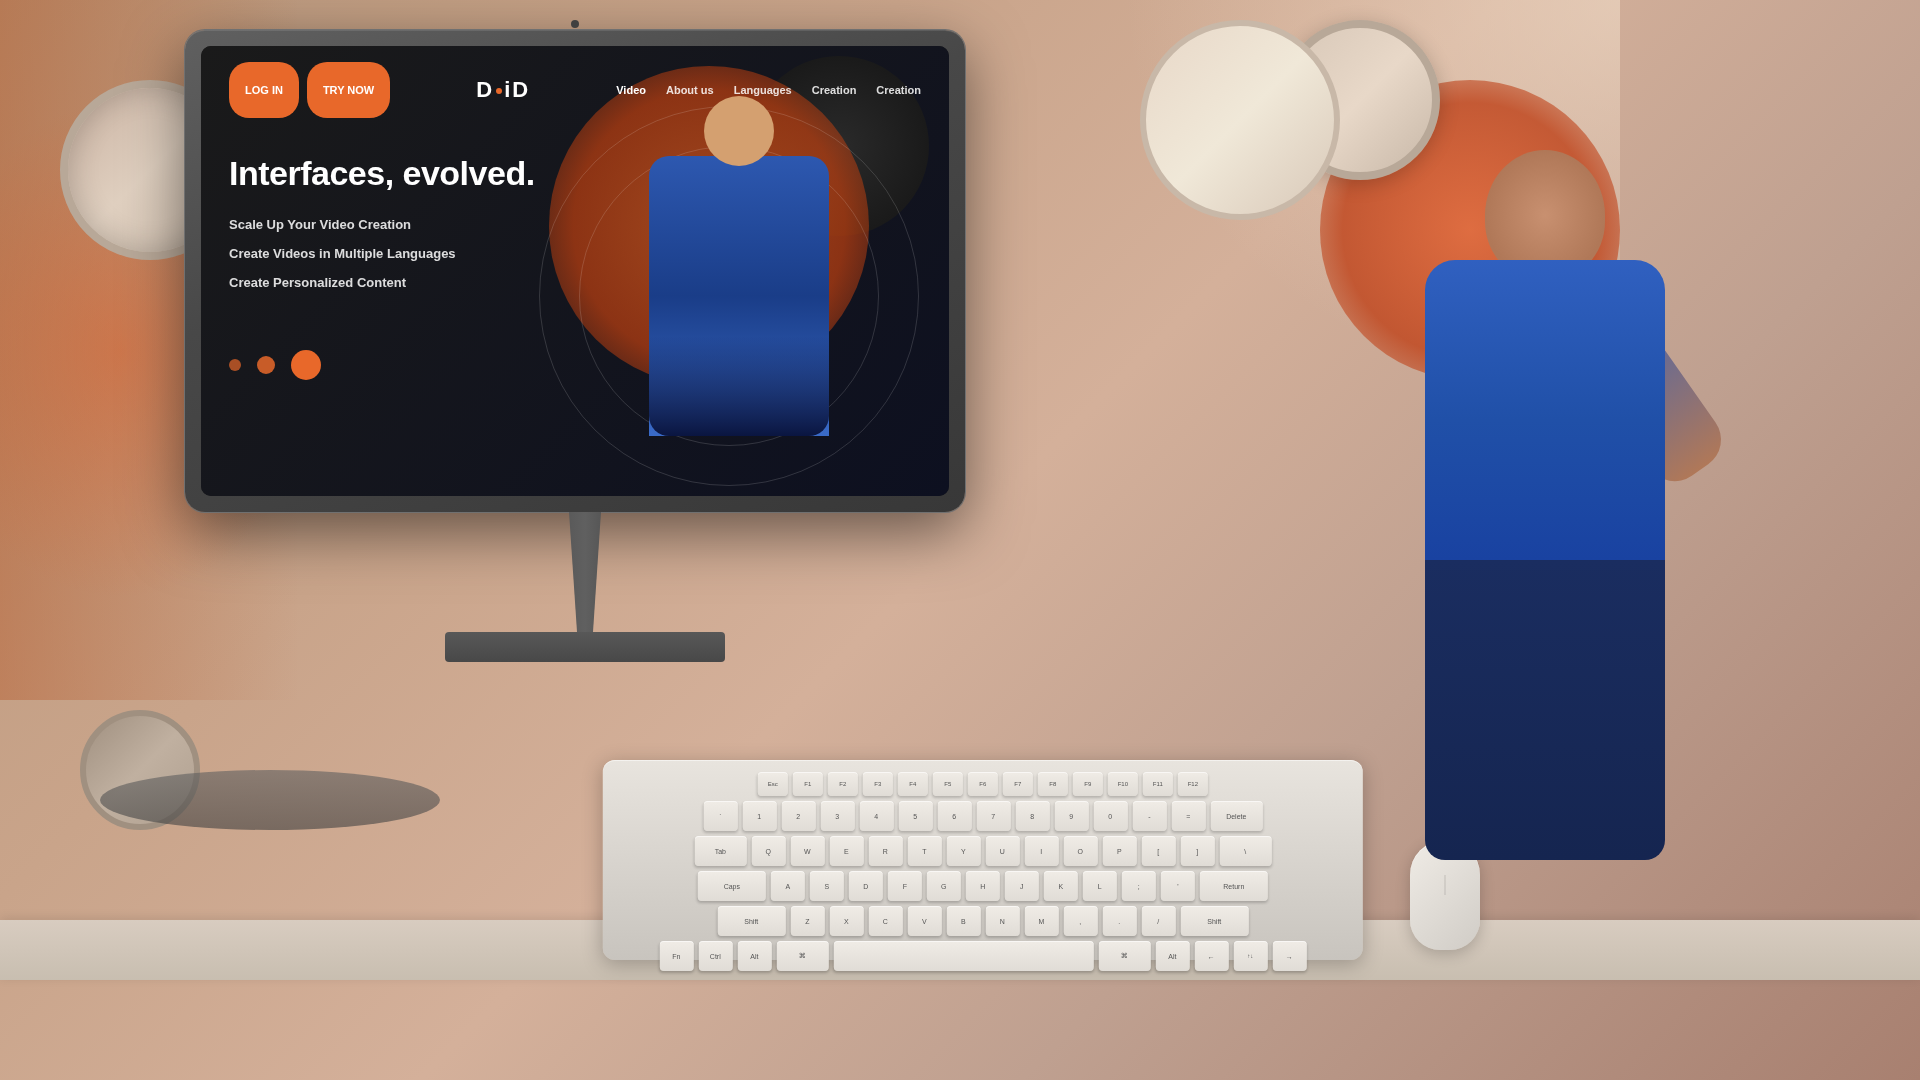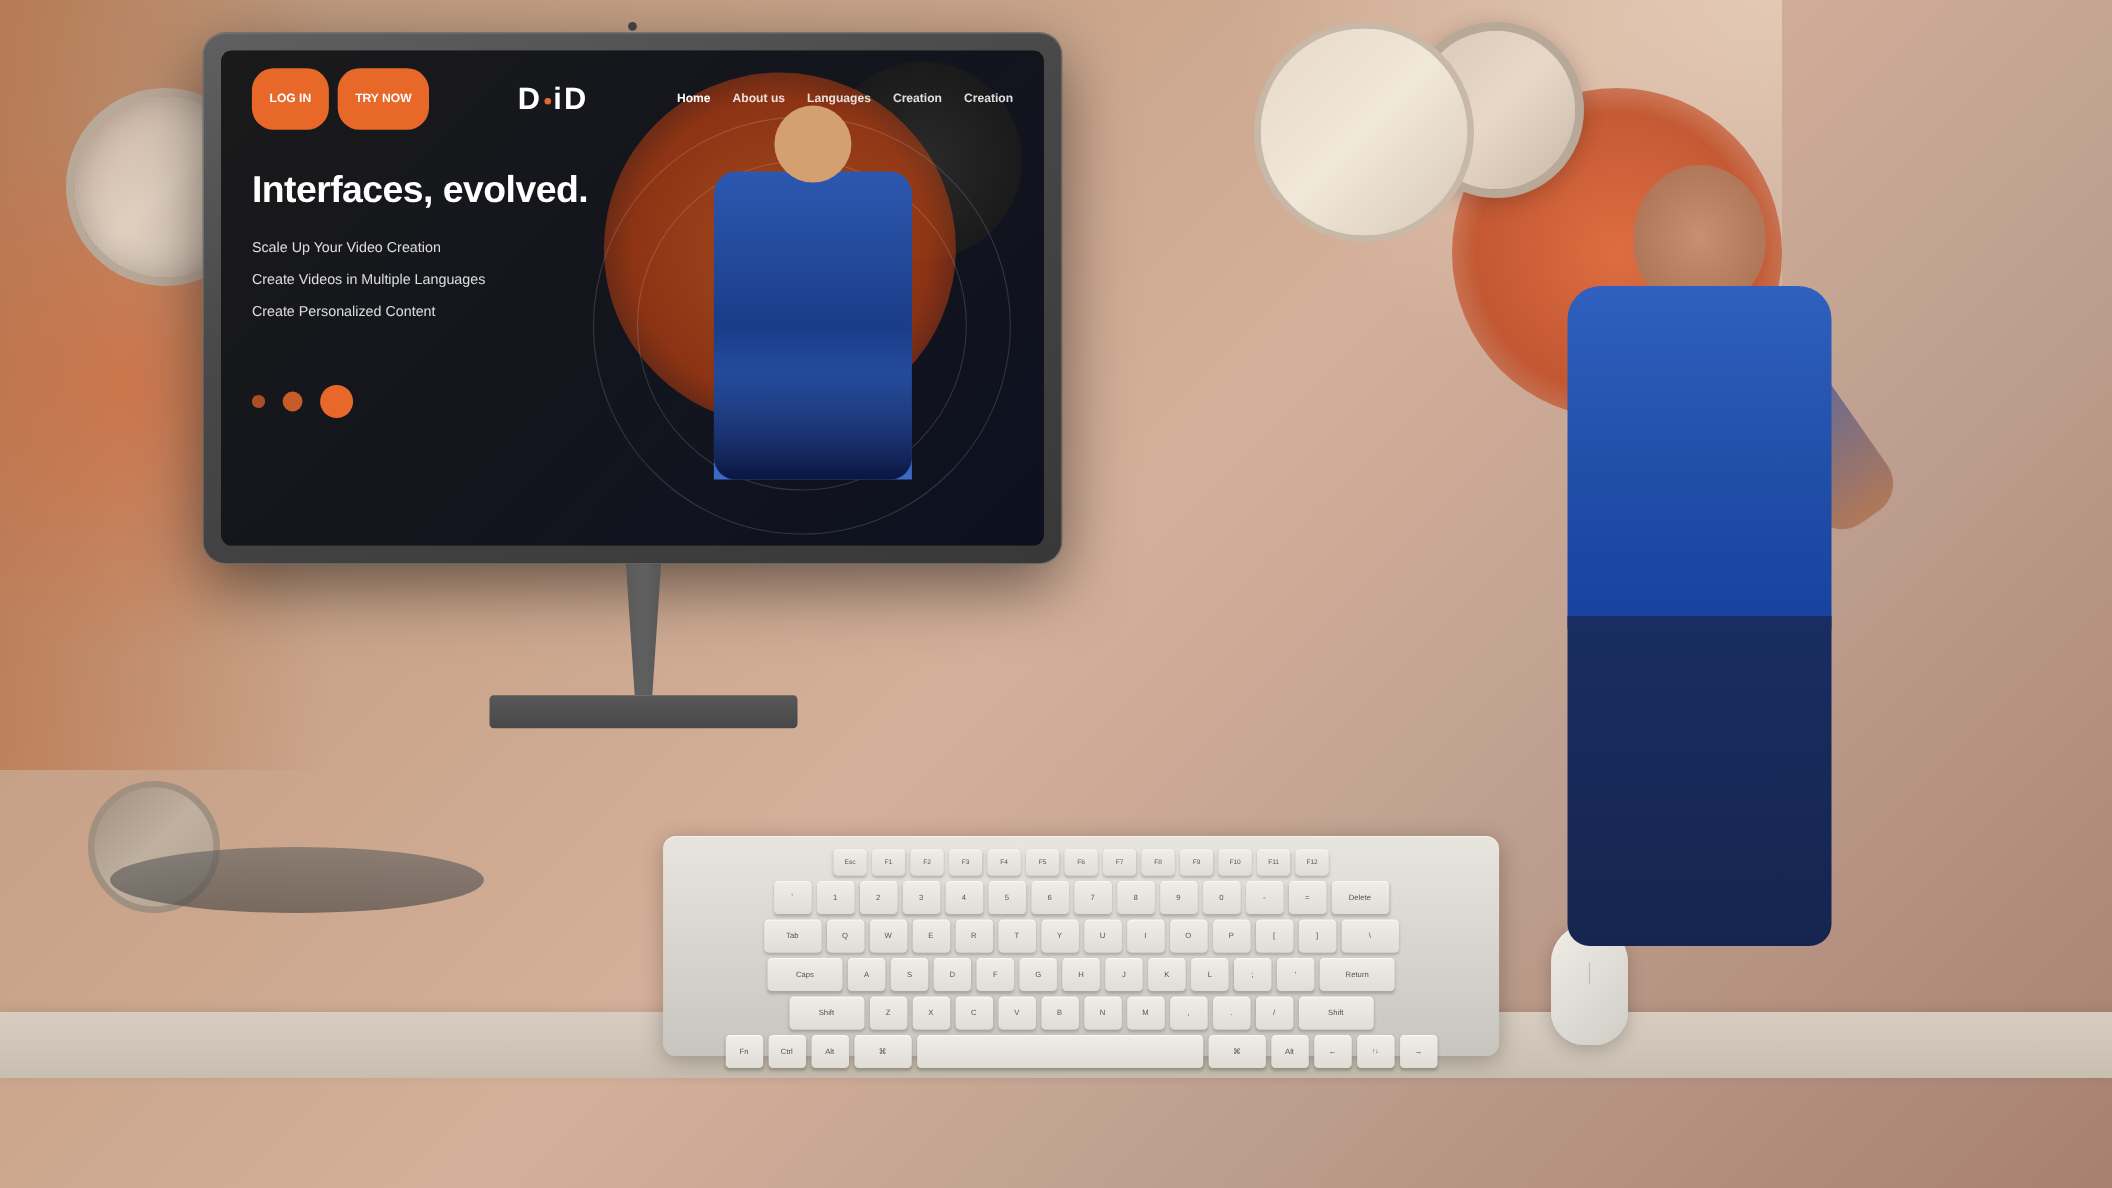--- a/index.html
+++ b/index.html
@@ -241,21 +241,21 @@
       z-index: 10;
     }
 
     .site-logo {
       display: flex;
       align-items: center;
     }
 
     .logo-text {
       color: #ffffff;
-      font-size: 28px;
+      font-size: 22px;
       font-weight: 700;
       letter-spacing: 2px;
     }
 
     .logo-dot {
       width: 6px;
       height: 6px;
       background: #e8682a;
       border-radius: 50%;
       display: inline-block;
@@ -328,21 +328,21 @@
       list-style: none;
       display: flex;
       flex-direction: column;
       gap: 14px;
       margin-bottom: 30px;
     }
 
     .hero-feature-item {
       color: rgba(255,255,255,0.85);
       font-size: 13px;
-      font-weight: 400;
+      font-weight: 700;
     }
 
     
     .hero-dots {
       display: flex;
       gap: 16px;
       align-items: center;
       padding: 10px 28px;
     }
 
@@ -579,21 +579,21 @@
           <div class="site-nav-buttons">
             <button class="btn-login">LOG IN</button>
             <button class="btn-try">TRY NOW</button>
           </div>
 
           <div class="site-logo">
             <span class="logo-text">D<span class="logo-dot"></span>iD</span>
           </div>
 
           <div class="site-nav-links">
-            <a class="nav-link active">Home</a>
+            <a class="nav-link active">Video</a>
             <a class="nav-link">About us</a>
             <a class="nav-link">Languages</a>
             <a class="nav-link">Creation</a>
             <a class="nav-link">Creation</a>
           </div>
         </div>
 
         <div class="site-hero">
           <h1 class="hero-title">Interfaces, evolved.</h1>
           <ul class="hero-features">

